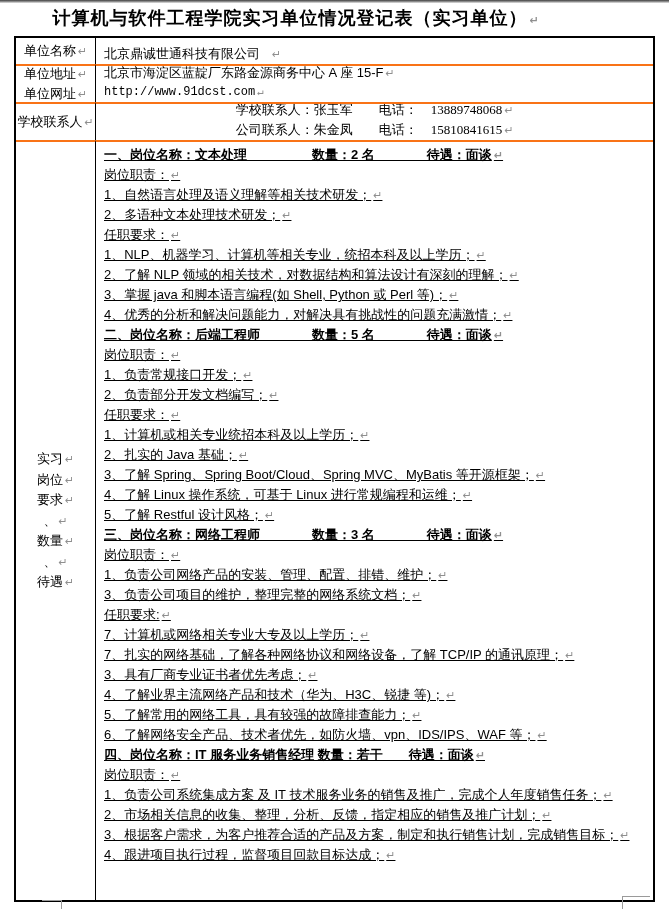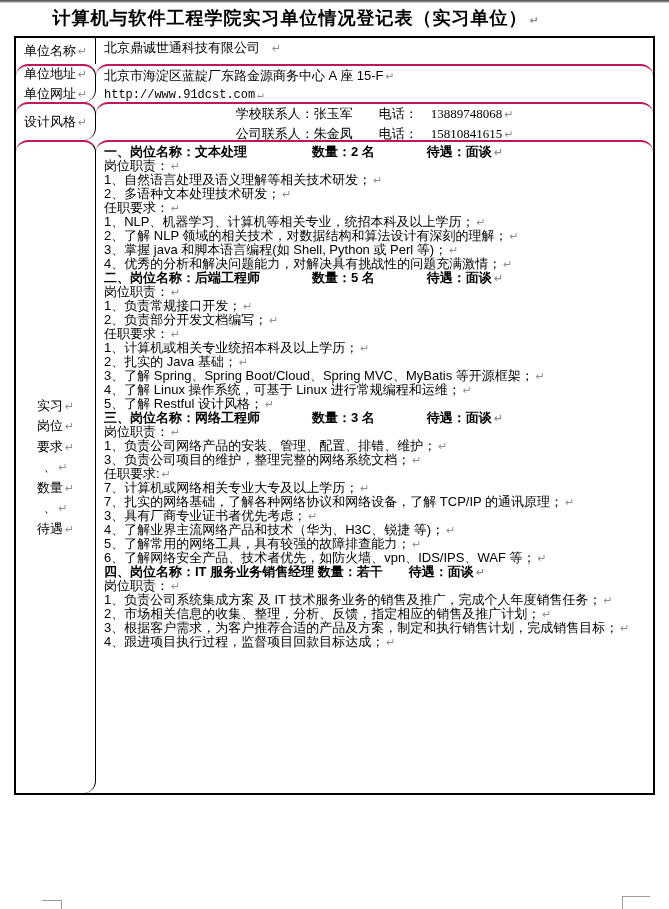--- a/index.html
+++ b/index.html
@@ -7,38 +7,38 @@
     width:669px;height:909px;background:#fff;overflow:hidden;position:relative;
     font-family:"Liberation Sans","DejaVu Sans",sans-serif;color:#000;
   }
   .top-edge{position:absolute;left:0;top:0;width:669px;height:3px;
     background:linear-gradient(to bottom,#3f3f3f 0%,#9a9a9a 60%,#e8e8e8 100%);}
   .title{
     position:absolute;left:0;top:6px;width:592px;margin:0;text-align:center;
     font-size:18px;font-weight:bold;letter-spacing:1px;white-space:pre;
   }
   .doc-table{
-    position:absolute;left:14px;top:36px;width:641px;height:759px;
+    position:absolute;left:14px;top:36px;width:641px;height:866px;
     border:2px solid #000;box-sizing:border-box;
     display:grid;grid-template-columns:80px 1fr;grid-template-rows:26px 38px 38px auto;
   }
   .cell{box-sizing:border-box;font-size:13px;overflow:hidden;}
   .cell-label{border-right:1.5px solid #000;display:flex;flex-direction:column;
     align-items:center;justify-content:center;text-align:center;}
-  .sep{border-top:2px solid #be185d;border-radius:12px;}
-  .cell-value{padding-left:8px;display:flex;flex-direction:column;justify-content:flex-start;}
+  .sep{border-top:2px solid #f97316;}
+  .cell-value{padding-left:8px;display:flex;flex-direction:column;justify-content:flex-end;}
   .vline{line-height:19px;white-space:pre;}
   .center{text-align:center;padding-left:0;font-family:Liberation Serif, serif;}
   .mono{font-family:"Liberation Mono","DejaVu Sans Mono",monospace;font-size:12px;}
   .mark{color:#8f8f8f;font-size:11px;margin-left:2px;}
   .mark-gap{margin-left:12px;}
   .pos-label-cell{justify-content:center;}
   .pos-label-line{line-height:20.5px;font-size:13px;}
   .pos-content{display:block;padding:3px 6px 0 8px;justify-content:flex-start;}
-  .pline{line-height:14px;white-space:pre-wrap;}
+  .pline{line-height:20px;white-space:pre-wrap;text-decoration:underline;}
   .pline.bold{font-weight:bold;}
   .corner-mark{position:absolute;box-sizing:border-box;}
   .corner-mark.left{left:42px;top:900px;width:20px;height:9px;
     border-top:1.5px solid #9a9a9a;border-right:1.5px solid #9a9a9a;}
   .corner-mark.right{left:622px;top:896px;width:28px;height:13px;
     border-top:1.5px solid #9a9a9a;border-left:1.5px solid #9a9a9a;}
 </style>
 </head>
 <body>
 
@@ -58,21 +58,21 @@
   <div class="cell cell-label sep">
     <div class="vline"><span>单位地址</span><span class="mark">↵</span></div>
     <div class="vline"><span>单位网址</span><span class="mark">↵</span></div>
   </div>
   <div class="cell cell-value sep">
     <div class="vline"><span>北京市海淀区蓝靛厂东路金源商务中心 A 座 15-F</span><span class="mark">↵</span></div>
     <div class="vline mono"><span>http://www.91dcst.com</span><span class="mark">↵</span></div>
   </div>
 
   <div class="cell cell-label sep">
-    <div class="vline"><span>设计风格</span><span class="mark">↵</span></div>
+    <div class="vline"><span>学校联系人</span><span class="mark">↵</span></div>
   </div>
   <div class="cell cell-value sep center">
     <div class="vline"><span>学校联系人：张玉军　　电话：　13889748068</span><span class="mark">↵</span></div>
     <div class="vline"><span>公司联系人：朱金凤　　电话：　15810841615</span><span class="mark">↵</span></div>
   </div>
 
   <div class="cell cell-label sep pos-label-cell">
       <div class="pos-label-line"><span>实习</span><span class="mark">↵</span></div>
       <div class="pos-label-line"><span>岗位</span><span class="mark">↵</span></div>
       <div class="pos-label-line"><span>要求</span><span class="mark">↵</span></div>

